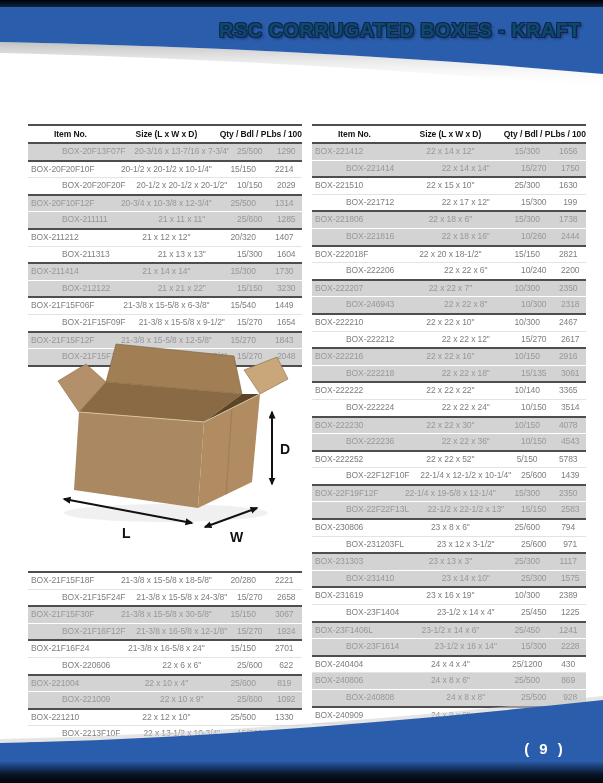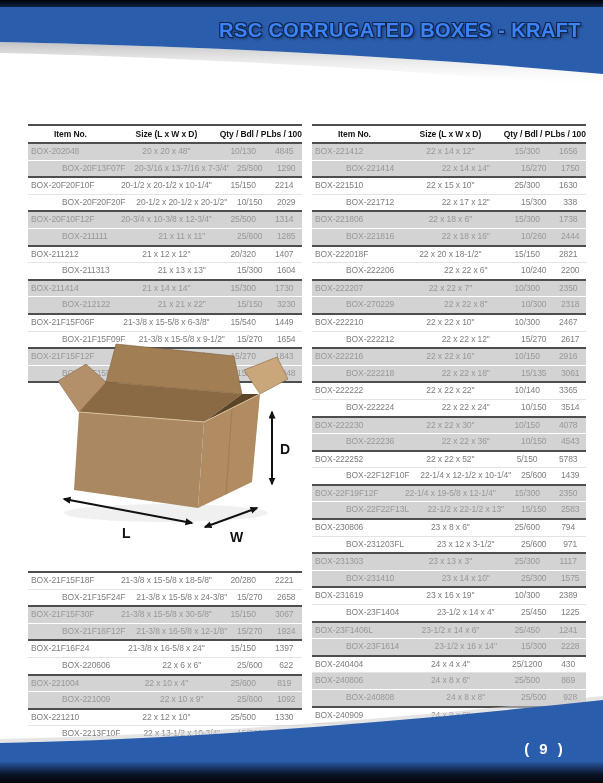--- a/index.html
+++ b/index.html
@@ -5,21 +5,21 @@
   html,body{margin:0;padding:0;}
   body{
     width:603px;height:783px;position:relative;overflow:hidden;
     background:#ffffff;
     font-family:"Liberation Sans","DejaVu Sans",sans-serif;
   }
   
   .banner-svg{position:absolute;left:0;top:0;}
   .page-title{
     position:absolute;top:19px;right:22px;
-    font-size:20px;font-weight:bold;color:#3b82f6;letter-spacing:0.4px;
+    font-size:20px;font-weight:bold;color:#0c4a6e;letter-spacing:0.4px;
     text-shadow:1px 1px 0 #10264d,-1px 1px 0 #10264d,1px -1px 0 #10264d,
                 -1px -1px 0 #10264d,2px 2px 3px rgba(0,0,0,.45);
     white-space:nowrap;
   }
   
   .spec-table{
     position:absolute;width:274px;border-top:2px solid #4e4e4e;
     font-size:8.5px;letter-spacing:-0.1px;margin-top:24px;
   }
   .t-left-top{left:28px;top:100px;}
@@ -73,26 +73,20 @@
 </svg>
 <div class="page-title">RSC CORRUGATED BOXES - KRAFT</div>
 
 <div class="spec-table t-left-top">
     <div class="trow thead">
       <span class="cell c0">Item No.</span>
       <span class="cell c1">Size (L x W x D)</span>
       <span class="cell c2">Qty / Bdl / Plt</span>
       <span class="cell c3">Lbs / 1000</span>
     </div>
-    <div class="trow shaded">
-      <span class="cell c0">BOX-202048</span>
-      <span class="cell c1">20 x 20 x 48"</span>
-      <span class="cell c2">10/130</span>
-      <span class="cell c3">4845</span>
-    </div>
     <div class="trow shaded pair-end">
       <span class="cell c0">BOX-20F13F07F</span>
       <span class="cell c1">20-3/16 x 13-7/16 x 7-3/4"</span>
       <span class="cell c2">25/500</span>
       <span class="cell c3">1290</span>
     </div>
     <div class="trow">
       <span class="cell c0">BOX-20F20F10F</span>
       <span class="cell c1">20-1/2 x 20-1/2 x 10-1/4"</span>
       <span class="cell c2">15/150</span>
@@ -187,21 +181,21 @@
     <div class="trow">
       <span class="cell c0">BOX-221510</span>
       <span class="cell c1">22 x 15 x 10"</span>
       <span class="cell c2">25/300</span>
       <span class="cell c3">1630</span>
     </div>
     <div class="trow pair-end">
       <span class="cell c0">BOX-221712</span>
       <span class="cell c1">22 x 17 x 12"</span>
       <span class="cell c2">15/300</span>
-      <span class="cell c3">338</span>
+      <span class="cell c3">199</span>
     </div>
     <div class="trow shaded">
       <span class="cell c0">BOX-221806</span>
       <span class="cell c1">22 x 18 x 6"</span>
       <span class="cell c2">15/300</span>
       <span class="cell c3">1738</span>
     </div>
     <div class="trow shaded pair-end">
       <span class="cell c0">BOX-221816</span>
       <span class="cell c1">22 x 18 x 16"</span>
@@ -220,21 +214,21 @@
       <span class="cell c2">10/240</span>
       <span class="cell c3">2200</span>
     </div>
     <div class="trow shaded">
       <span class="cell c0">BOX-222207</span>
       <span class="cell c1">22 x 22 x 7"</span>
       <span class="cell c2">10/300</span>
       <span class="cell c3">2350</span>
     </div>
     <div class="trow shaded pair-end">
-      <span class="cell c0">BOX-270229</span>
+      <span class="cell c0">BOX-246943</span>
       <span class="cell c1">22 x 22 x 8"</span>
       <span class="cell c2">10/300</span>
       <span class="cell c3">2318</span>
     </div>
     <div class="trow">
       <span class="cell c0">BOX-222210</span>
       <span class="cell c1">22 x 22 x 10"</span>
       <span class="cell c2">10/300</span>
       <span class="cell c3">2467</span>
     </div>
@@ -417,21 +411,21 @@
     <div class="trow shaded pair-end">
       <span class="cell c0">BOX-21F16F12F</span>
       <span class="cell c1">21-3/8 x 16-5/8 x 12-1/8"</span>
       <span class="cell c2">15/270</span>
       <span class="cell c3">1924</span>
     </div>
     <div class="trow">
       <span class="cell c0">BOX-21F16F24</span>
       <span class="cell c1">21-3/8 x 16-5/8 x 24"</span>
       <span class="cell c2">15/150</span>
-      <span class="cell c3">1397</span>
+      <span class="cell c3">2701</span>
     </div>
     <div class="trow pair-end">
       <span class="cell c0">BOX-220606</span>
       <span class="cell c1">22 x 6 x 6"</span>
       <span class="cell c2">25/600</span>
       <span class="cell c3">622</span>
     </div>
     <div class="trow shaded">
       <span class="cell c0">BOX-221004</span>
       <span class="cell c1">22 x 10 x 4"</span>

